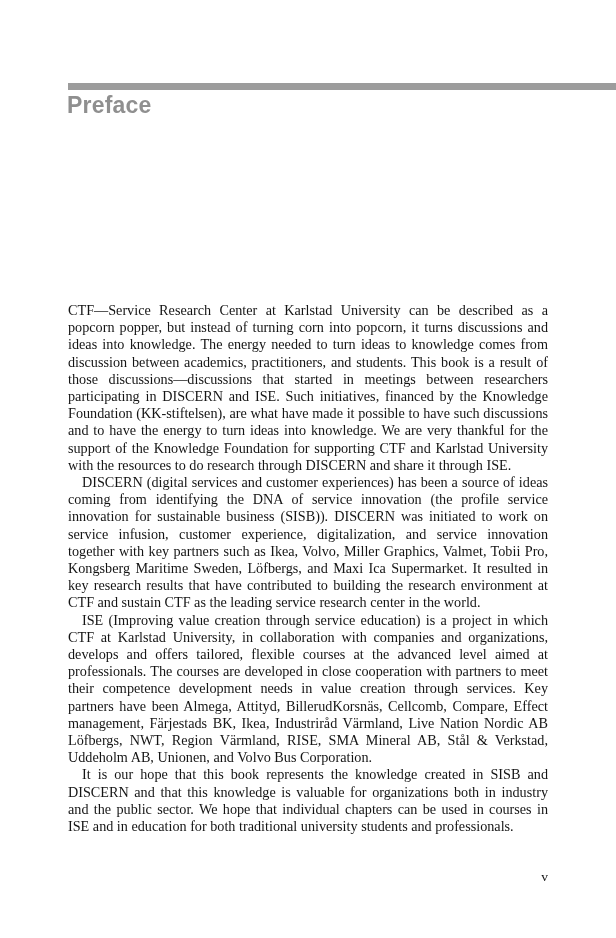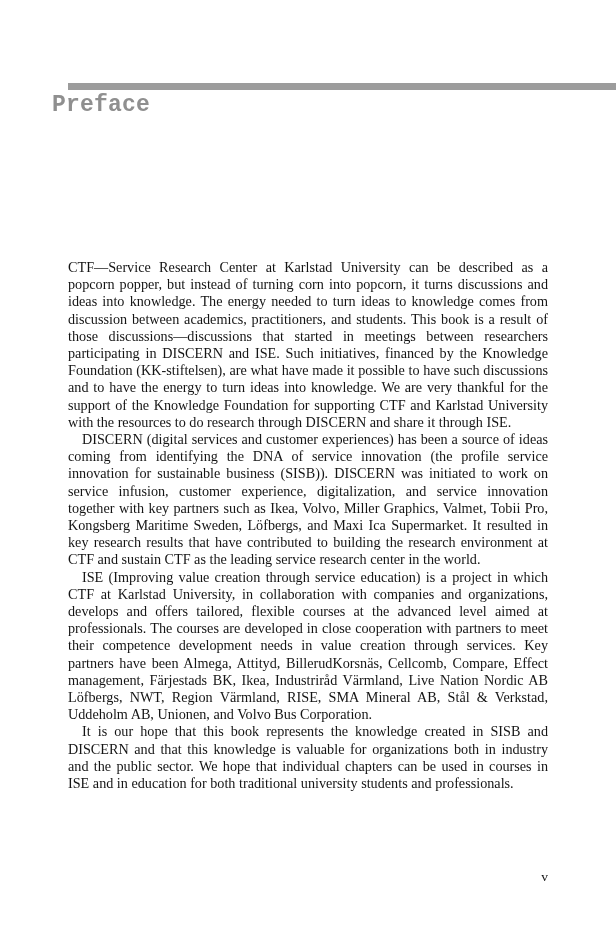--- a/index.html
+++ b/index.html
@@ -23,43 +23,44 @@
   .top-rule {
     position: absolute;
     left: 68px;
     right: 0;
     top: 83px;
     height: 7px;
     background: var(--rule-color);
   }
   .preface-heading {
     position: absolute;
-    left: 52px;
+    left: 67px;
     top: 92px;
-    font-family: Liberation Mono, monospace;
+    font-family: Liberation Sans, sans-serif;
     font-weight: 700;
     font-size: 23px;
     letter-spacing: 0.2px;
     color: var(--heading-color);
   }
   .content {
     position: absolute;
     left: 68px;
     top: 259px;
     width: 480px;
     color: var(--body-color);
     font-size: 14.2px;
     line-height: 17.2px;
     text-align: justify;
   }
   .content p {
     text-indent: 14px;
   }
   .content p:first-child {
     text-indent: 0;
+    margin-top: 43px;
   }
   .page-number {
     position: absolute;
     left: 68px;
     top: 869px;
     width: 480px;
     text-align: right;
     color: var(--body-color);
     font-size: 13.5px;
   }

